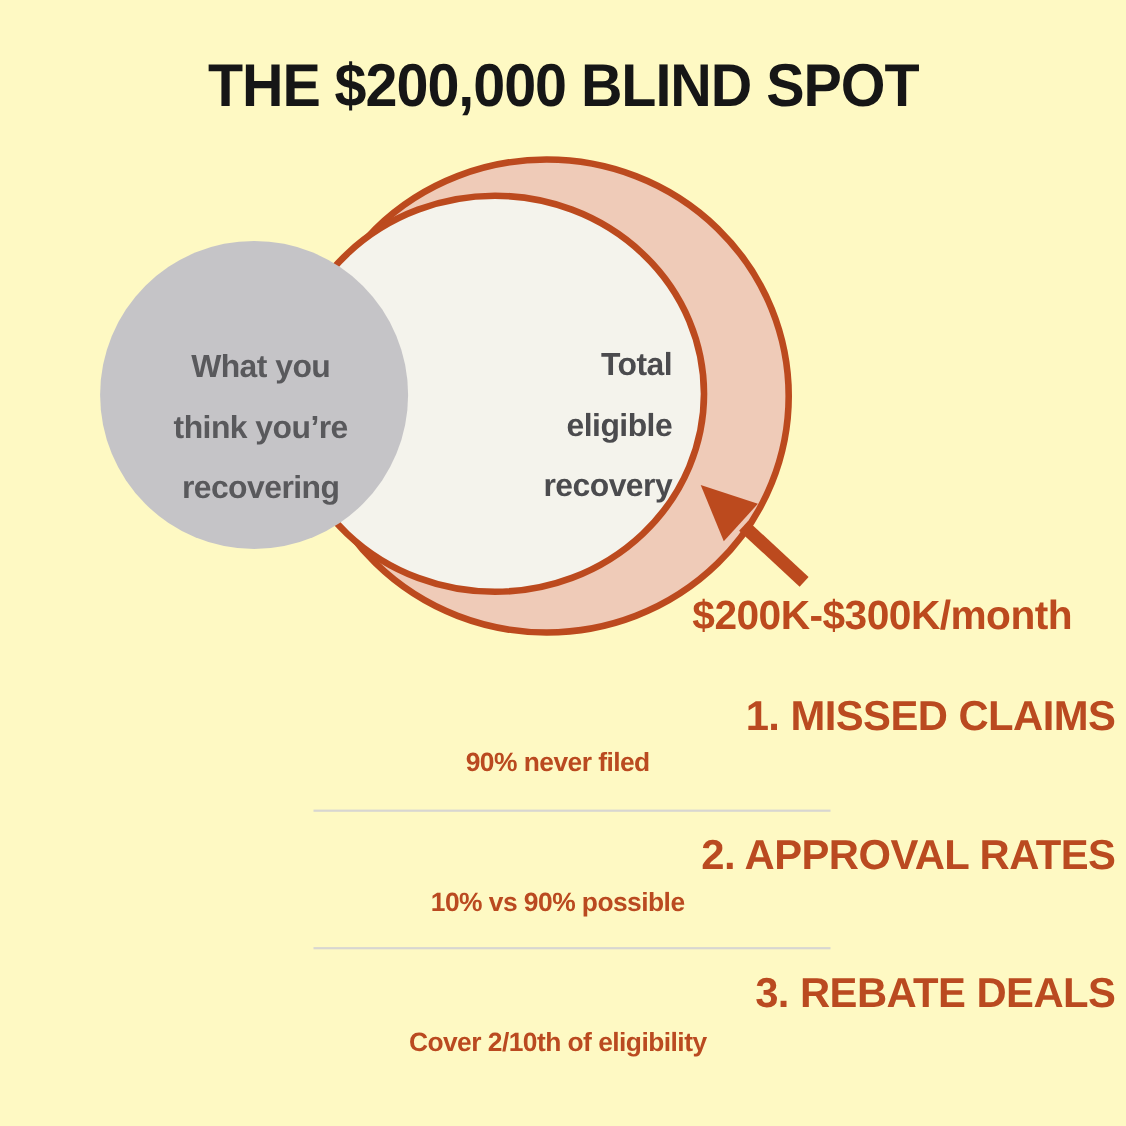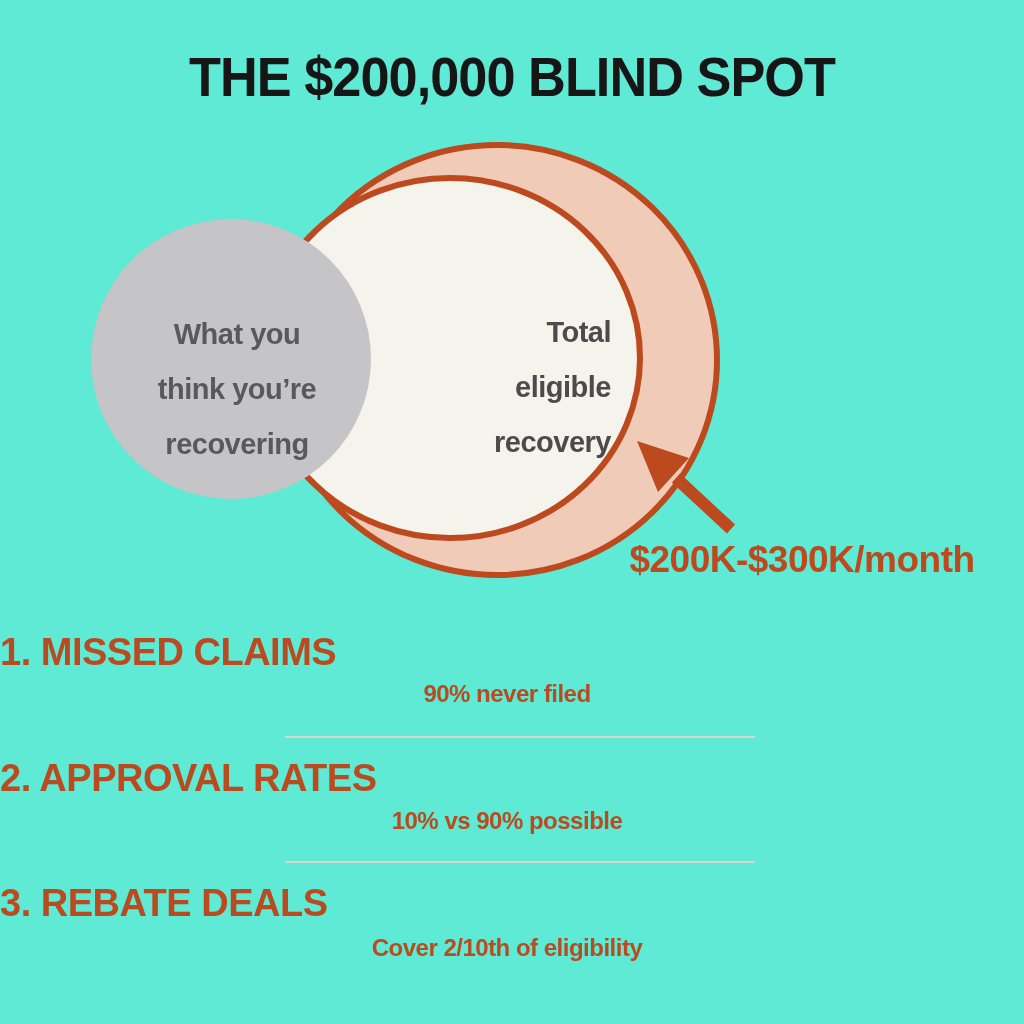--- a/index.html
+++ b/index.html
@@ -6,21 +6,21 @@
   html, body { width: 1024px; height: 1024px; }
   body {
     font-family: "Liberation Sans", "DejaVu Sans", sans-serif;
     background: #F4F3EC;
     overflow: hidden;
   }
   .canvas {
     position: relative;
     width: 1024px;
     height: 1024px;
-    background: #5eead4;
+    background: #fef9c3;
   }
   .page-title {
     position: absolute;
     top: 42px;
     left: 0;
     width: 1024px;
     text-align: center;
     font-size: 55px;
     line-height: 70px;
     font-weight: 700;
@@ -67,21 +67,21 @@
     font-size: 37px;
     line-height: 44px;
     color: #BC4A1E;
     letter-spacing: -0.5px;
     white-space: nowrap;
   }
   .item-heading {
     position: absolute;
     left: 0;
     width: 1014px;
-    text-align: left;
+    text-align: right;
     font-weight: 700;
     font-size: 38px;
     line-height: 46px;
     color: #BA4A20;
     letter-spacing: -0.5px;
   }
   .item-subtitle {
     position: absolute;
     left: 0;
     width: 1014px;

